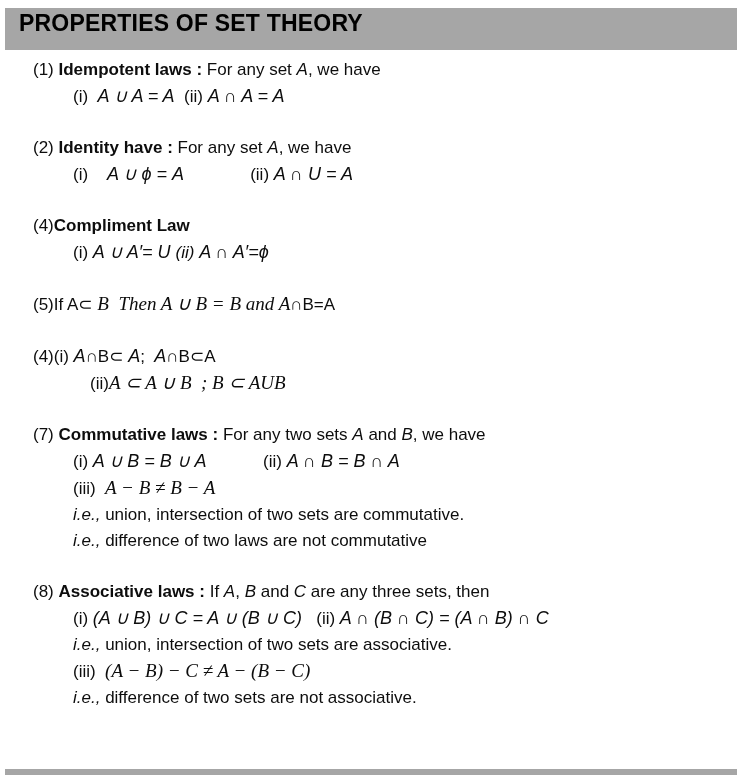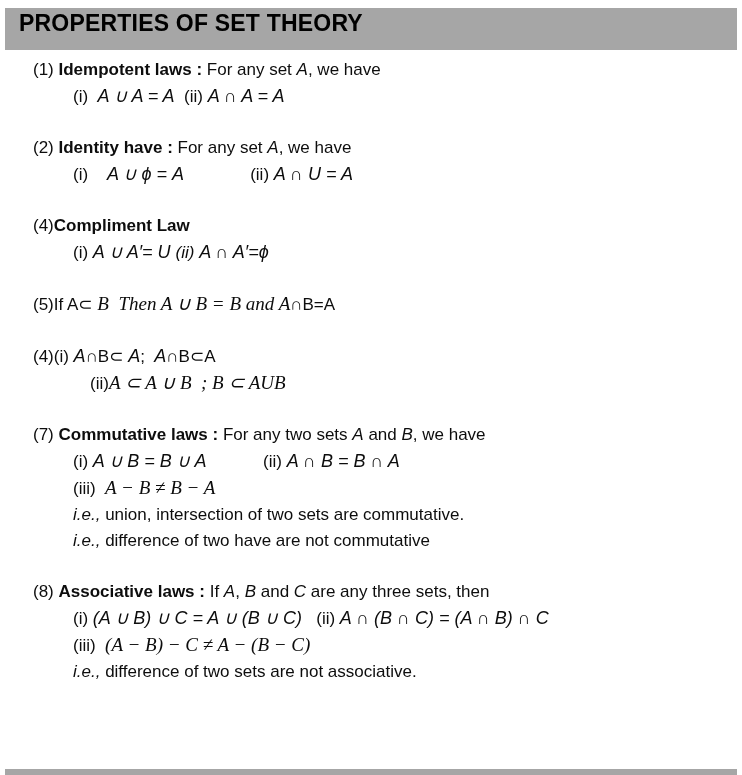--- a/index.html
+++ b/index.html
@@ -83,24 +83,25 @@
       </div>
       <div class="section">
         <div class="line indent-0"><span class="seg st-plain">(4)(i) </span><span class="seg st-math">A</span><span class="seg st-plain">∩B⊂ </span><span class="seg st-math">A</span><span class="seg st-plain">;  </span><span class="seg st-math">A</span><span class="seg st-plain">∩B⊂A</span></div>
         <div class="line indent-2"><span class="seg st-plain">(ii)</span><span class="seg st-serifit">A ⊂ A ∪ B  ; B ⊂ AUB</span></div>
       </div>
       <div class="section">
         <div class="line indent-0"><span class="seg st-plain">(7) </span><span class="seg st-bold">Commutative laws : </span><span class="seg st-plain">For any two sets </span><span class="seg st-italic">A</span><span class="seg st-plain"> and </span><span class="seg st-italic">B</span><span class="seg st-plain">, we have</span></div>
         <div class="line indent-1"><span class="seg st-plain">(i) </span><span class="seg st-math">A ∪ B = B ∪ A</span><span class="seg st-plain">            </span><span class="seg st-plain">(ii) </span><span class="seg st-math">A ∩ B = B ∩ A</span></div>
         <div class="line indent-1"><span class="seg st-plain">(iii)  </span><span class="seg st-serifit">A − B ≠ B − A</span></div>
         <div class="line indent-1"><span class="seg st-italic">i.e., </span><span class="seg st-plain">union, intersection of two sets are commutative.</span></div>
-        <div class="line indent-1"><span class="seg st-italic">i.e., </span><span class="seg st-plain">difference of two have are not commutative</span></div>
+        <div class="line indent-1"><span class="seg st-italic">i.e., </span><span class="seg st-plain">difference of two laws are not commutative</span></div>
       </div>
       <div class="section">
         <div class="line indent-0"><span class="seg st-plain">(8) </span><span class="seg st-bold">Associative laws : </span><span class="seg st-plain">If </span><span class="seg st-italic">A</span><span class="seg st-plain">, </span><span class="seg st-italic">B</span><span class="seg st-plain"> and </span><span class="seg st-italic">C</span><span class="seg st-plain"> are any three sets, then</span></div>
         <div class="line indent-1"><span class="seg st-plain">(i) </span><span class="seg st-math">(A ∪ B) ∪ C = A ∪ (B ∪ C)</span><span class="seg st-plain">   </span><span class="seg st-plain">(ii) </span><span class="seg st-math">A ∩ (B ∩ C) = (A ∩ B) ∩ C</span></div>
+        <div class="line indent-1"><span class="seg st-italic">i.e., </span><span class="seg st-plain">union, intersection of two sets are associative.</span></div>
         <div class="line indent-1"><span class="seg st-plain">(iii)  </span><span class="seg st-serifit">(A − B) − C ≠ A − (B − C)</span></div>
         <div class="line indent-1"><span class="seg st-italic">i.e., </span><span class="seg st-plain">difference of two sets are not associative.</span></div>
       </div>
     </div>
 </div>
 
 <div class="footerbar"></div>
 
 </body></html>

